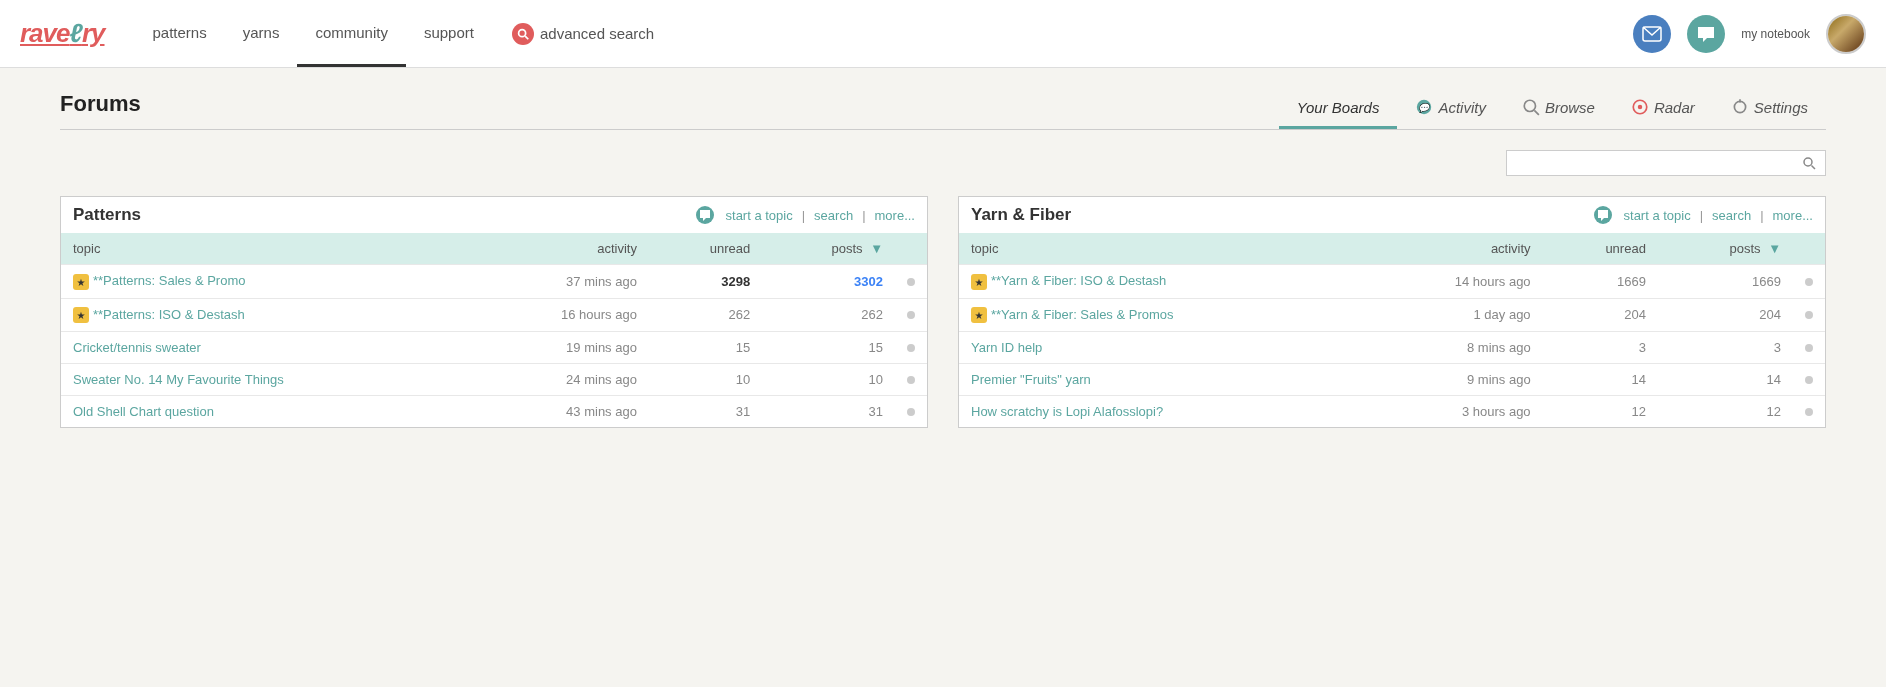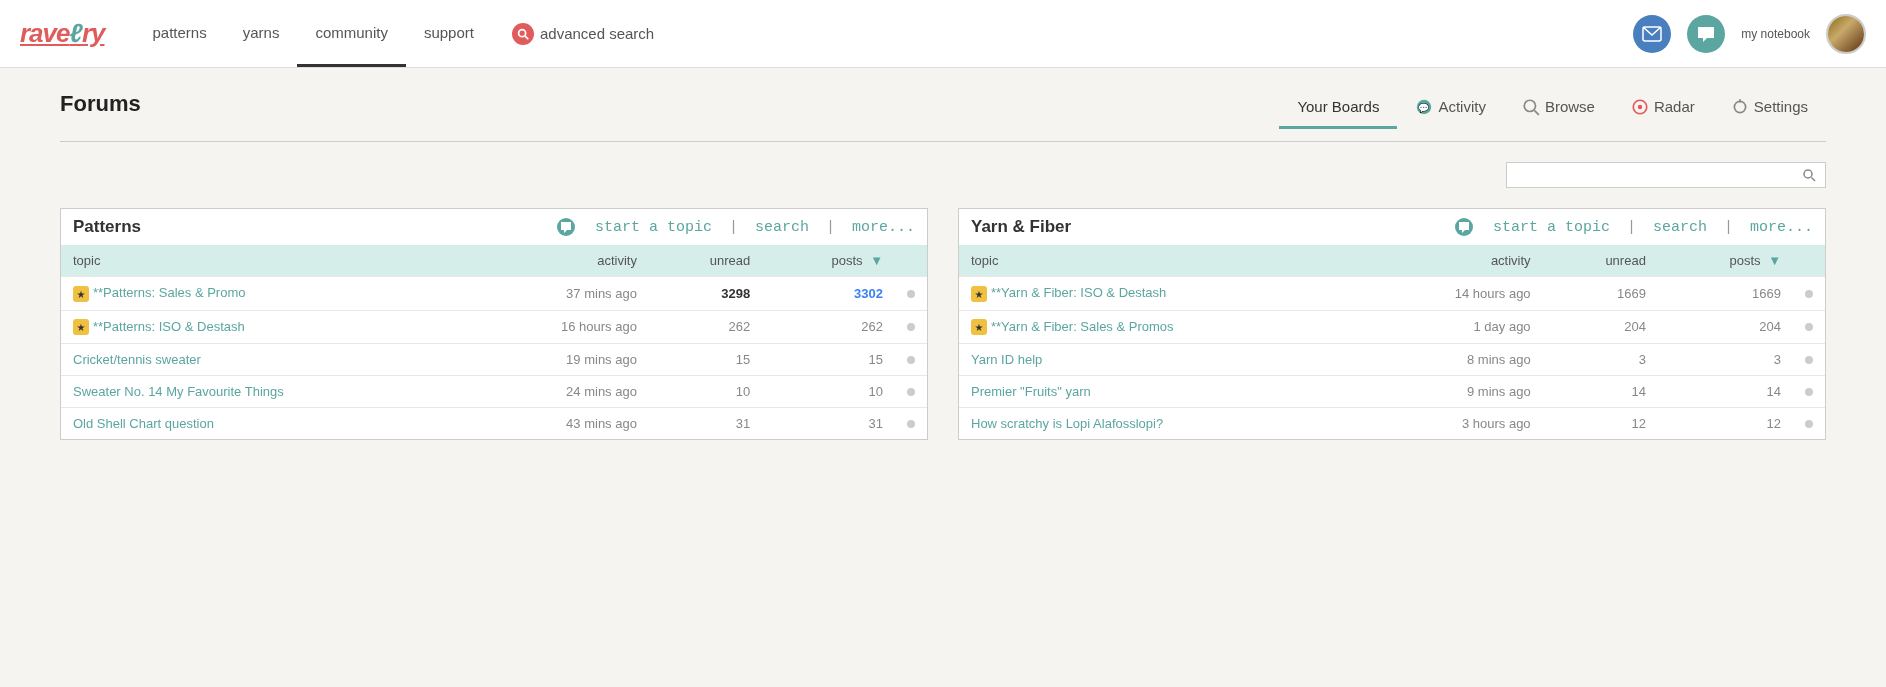--- a/index.html
+++ b/index.html
@@ -20,41 +20,41 @@
     .mail-icon-btn { background: #4a7fbf; }
     .chat-icon-btn { background: #5ba6a0; }
     .nav-notebook { color: #555; font-size: 12px; text-decoration: none; }
     .avatar { width: 40px; height: 40px; border-radius: 50%; background: #888; overflow: hidden; border: 2px solid #ccc; }
     .avatar-inner { width: 100%; height: 100%; background: linear-gradient(135deg, #8B6914 0%, #c8a96a 40%, #5a3010 100%); }
 
     
     .main-content { padding: 20px 60px; max-width: 1886px; }
 
     
-    .forums-header { display: flex; align-items: center; border-bottom: 1px solid #ccc; margin-bottom: 20px; padding-bottom: 12px; }
+    .forums-header { display: flex; align-items: center; border-bottom: 1px solid #ccc; margin-bottom: 20px; padding-bottom: 0; }
     .forums-title { font-size: 22px; font-weight: bold; color: #222; margin-right: auto; padding-bottom: 10px; }
     .forums-tabs { display: flex; align-items: stretch; gap: 0; }
-    .forum-tab { display: flex; gap: 5px; padding: 10px 18px; cursor: pointer; color: #555; font-size: 15px; border-bottom: 3px solid transparent; text-decoration: none; }
+    .forum-tab { display: flex; align-items: center; gap: 5px; padding: 10px 18px; cursor: pointer; color: #555; font-size: 15px; border-bottom: 3px solid transparent; text-decoration: none; font-style: italic; }
     .forum-tab.active { color: #333; border-bottom: 3px solid #5ba6a0; }
     .forum-tab svg { width: 18px; height: 18px; }
 
     
     .search-bar-container { display: flex; justify-content: flex-end; margin-bottom: 20px; margin-top: 10px; }
     .search-bar { display: flex; align-items: center; border: 1px solid #ccc; background: #fff; padding: 4px 8px; width: 320px; }
     .search-bar input { border: none; outline: none; font-size: 14px; width: 100%; background: transparent; }
     .search-bar svg { width: 16px; height: 16px; color: #888; flex-shrink: 0; }
 
     
     .boards-grid { display: grid; grid-template-columns: 1fr 1fr; gap: 30px; }
 
     
     .board-section { background: #fff; border: 1px solid #ccc; }
     .board-header { display: flex; align-items: center; justify-content: space-between; padding: 8px 12px; background: #fff; }
     .board-title { font-size: 17px; font-weight: bold; color: #333; }
-    .board-actions { display: flex; align-items: center; gap: 17px; font-size: 15px; color: #5ba6a0; font-family: Liberation Mono, monospace; }
+    .board-actions { display: flex; align-items: center; gap: 9px; font-size: 13px; color: #5ba6a0; }
     .board-actions a { color: #5ba6a0; text-decoration: none; cursor: pointer; }
     .board-actions .sep { color: #999; }
     .start-topic-icon { width: 18px; height: 18px; border-radius: 50%; background: #5ba6a0; display: inline-flex; align-items: center; justify-content: center; margin-right: 3px; }
 
     
     .board-table { width: 100%; border-collapse: collapse; }
     .board-table thead tr { background: #d6eee9; }
     .board-table thead th { padding: 8px 12px; text-align: left; font-size: 13px; color: #555; font-weight: normal; }
     .board-table thead th.right { text-align: right; }
     .board-table tbody tr { border-top: 1px solid #e8e8e8; }

